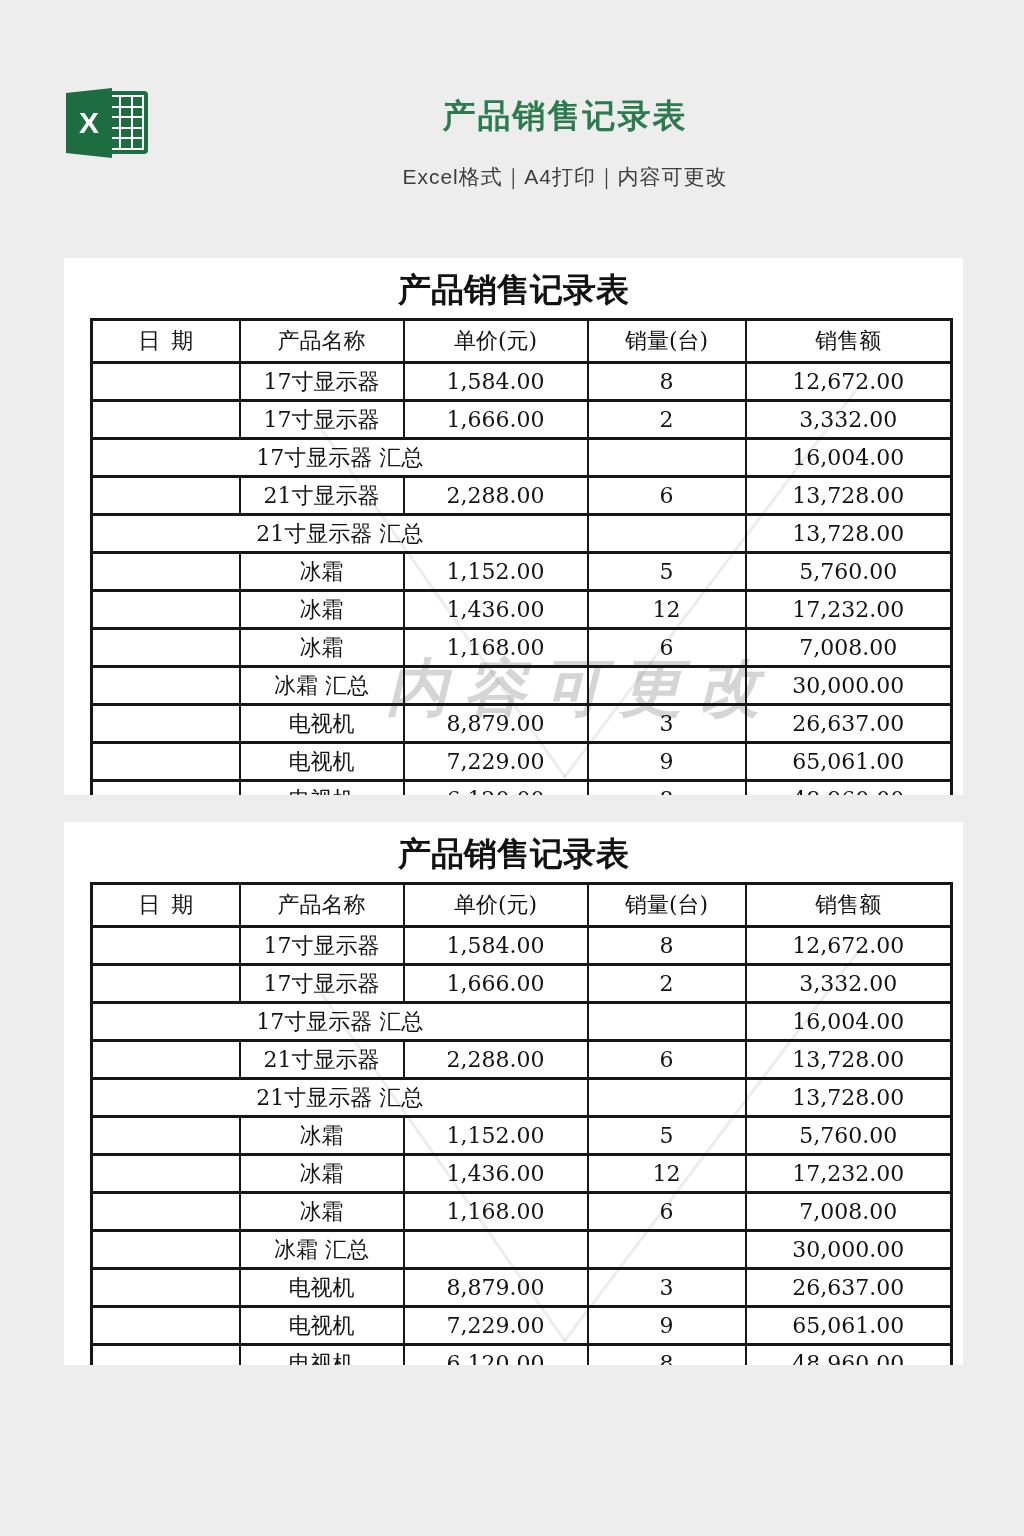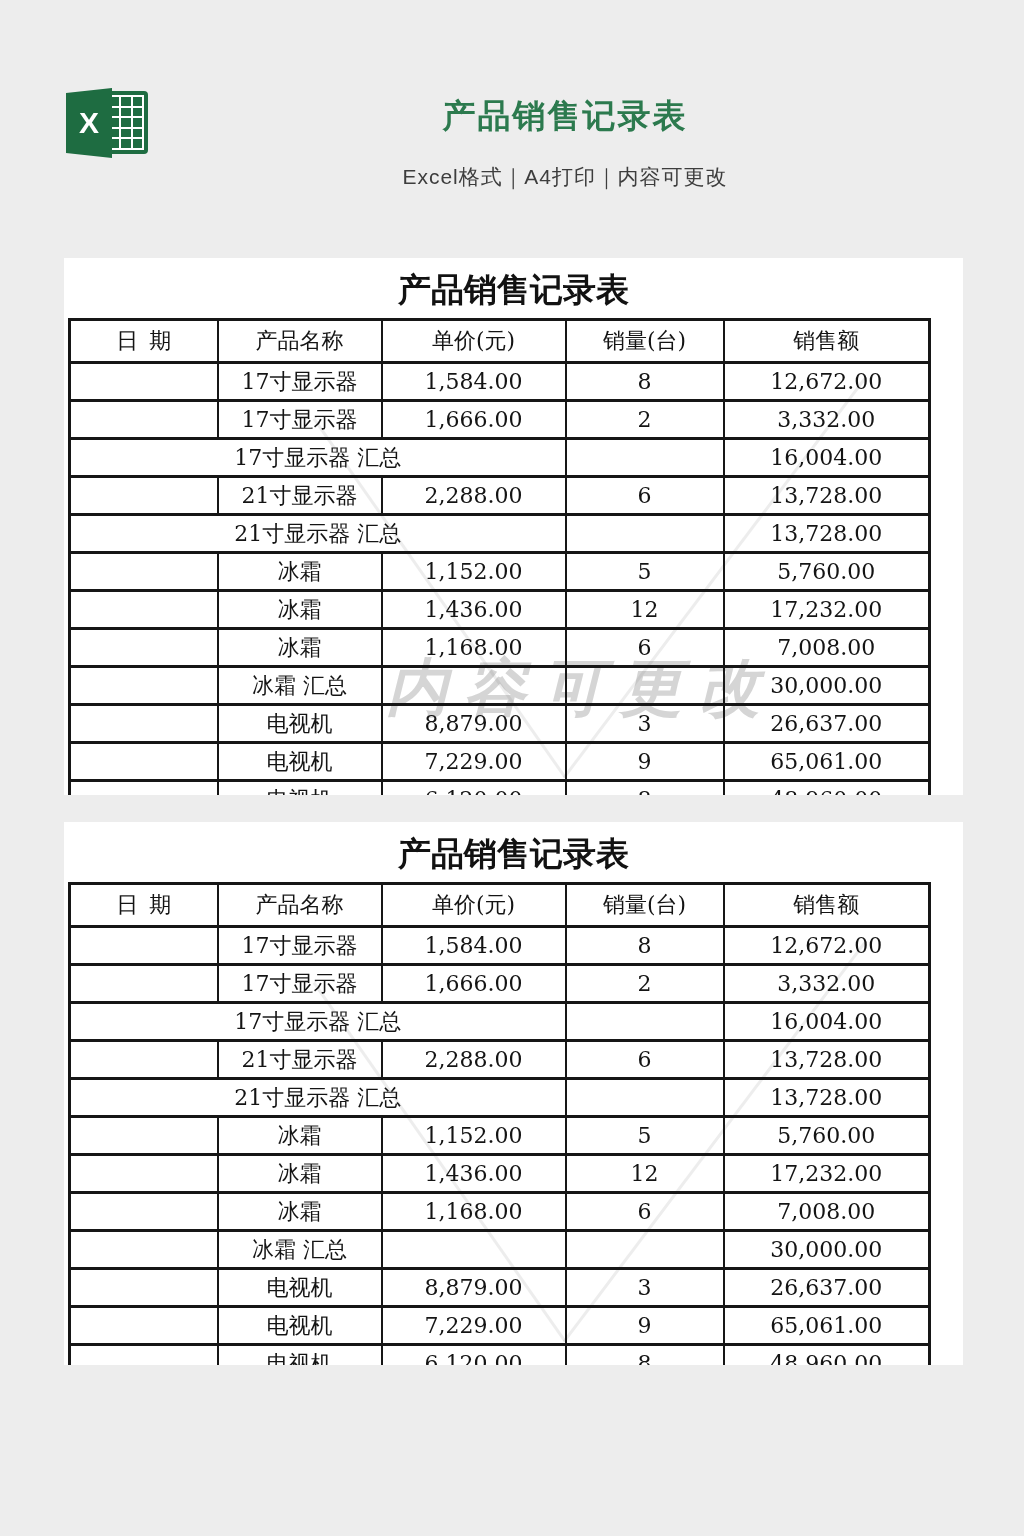--- a/index.html
+++ b/index.html
@@ -48,21 +48,21 @@
     position:absolute;left:64px;width:899px;background:#ffffff;overflow:hidden;
   }
   .card1{top:258px;height:537px;}
   .card2{top:822px;height:543px;}
   .card-title{
     position:absolute;left:0;right:0;top:10px;text-align:center;
     font-family:"DejaVu Serif","Liberation Serif",serif;
     font-weight:700;font-size:33px;color:#121212;
   }
   table.sales{
-    position:absolute;left:4px;top:60px;width:860px;
+    position:absolute;left:26px;top:60px;width:860px;
     border-collapse:collapse;table-layout:fixed;
     border:3px solid #161616;background:transparent;z-index:1;
   }
   table.sales th,table.sales td{
     border:2px solid #161616;border-top-width:3px;border-bottom-width:3px;
     font-family:"DejaVu Serif","Liberation Serif",serif;
     font-size:22px;color:#141414;font-weight:400;
     padding:0;text-align:center;overflow:hidden;white-space:nowrap;
     background:transparent;
   }

